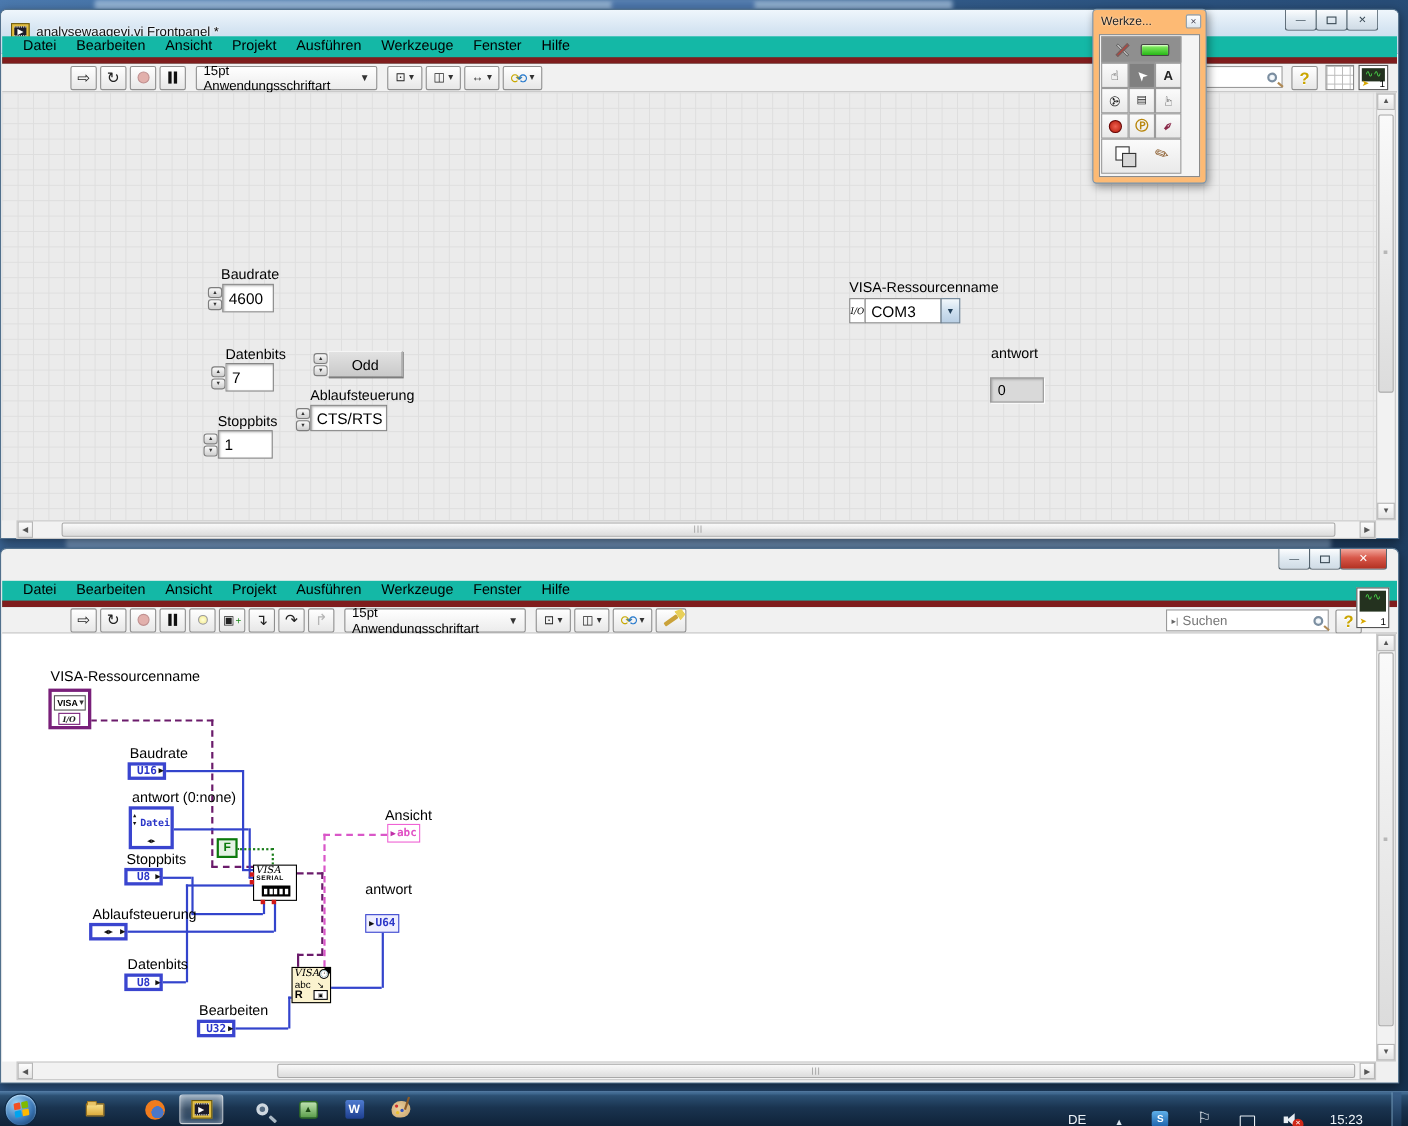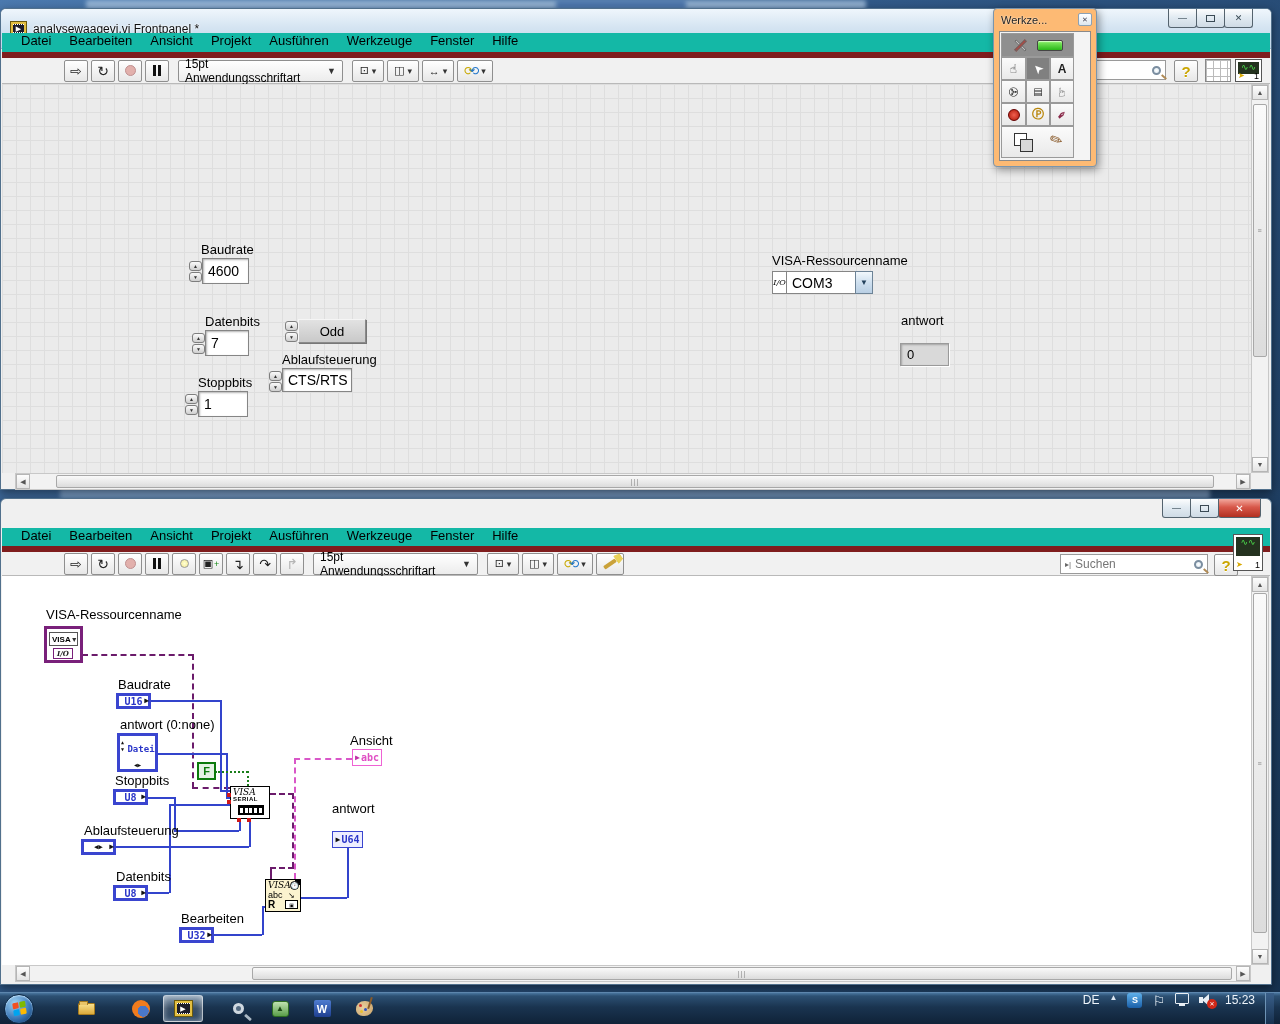--- a/index.html
+++ b/index.html
@@ -100,21 +100,21 @@
 .folder{width:17px;height:12px;background:linear-gradient(#f8e08c,#dcab3c);border:1px solid #a87c1e;border-radius:1px;position:relative}
 .folder:before{content:"";position:absolute;left:0;top:-3px;width:7px;height:3px;background:#e8c468;border:1px solid #a87c1e;border-bottom:none;border-radius:1px 1px 0 0}
 .ffx{width:18px;height:18px;border-radius:50%;background:radial-gradient(circle at 62% 62%,#4a77c8 0 34%,#f07c1e 36% 78%,#c85a10 100%)}
 .magbig{width:11px;height:11px;border:3px solid #cfd8e0;border-radius:50%;position:relative;background:rgba(220,235,250,.3)}
 .magbig:after{content:"";position:absolute;width:8px;height:3px;background:#aab8c4;transform:rotate(42deg);left:8px;top:10px;border-radius:1px}
 .artsoft{width:17px;height:16px;background:linear-gradient(#bfe2b0,#5a9e4a);border:1px solid #2e6e22;border-radius:3px;display:flex;align-items:center;justify-content:center;font-size:8px;color:#1c4a14;font-weight:bold}
 .wordic{width:17px;height:17px;background:linear-gradient(#4f7cd0,#1e3f90);border-radius:2px;color:#fff;font-weight:bold;font-size:11px;display:flex;align-items:center;justify-content:center}
 .paint{width:17px;height:15px;background:radial-gradient(circle at 40% 45%,#e8cfa0,#c9a268);border-radius:50% 45% 50% 40%;position:relative}
 .paint i{position:absolute;width:3px;height:3px;border-radius:50%}
 .paint:after{content:"";position:absolute;width:2px;height:12px;background:#8a5a28;right:2px;top:-4px;transform:rotate(18deg)}
-.tray{margin-left:auto;display:flex;align-items:flex-start;gap:10px;padding-right:6px;color:#eef4fa;font-size:12px}
+.tray{margin-left:auto;display:flex;align-items:flex-end;gap:26px;padding-right:6px;color:#eef4fa;font-size:12px}
 .sophos{width:15px;height:15px;border-radius:3px;background:linear-gradient(#5fb0ea,#1a5fa8);color:#fff;font-size:9px;font-weight:bold;display:flex;align-items:center;justify-content:center}
 .netic{width:14px;height:11px;border:1px solid #e8eef4;border-radius:1px;position:relative}
 .netic:after{content:"";position:absolute;left:3px;bottom:-3px;width:6px;height:2px;background:#e8eef4}
 .spk{position:relative;width:16px;height:14px}
 .spk .body{position:absolute;left:0;top:4px;width:4px;height:6px;background:#e8eef4}
 .spk .conew{position:absolute;left:3px;top:1px;border-top:6px solid transparent;border-bottom:6px solid transparent;border-right:7px solid #e8eef4}
 .spk .mute{position:absolute;right:-2px;bottom:-2px;width:10px;height:10px;border-radius:50%;background:#d02818;color:#fff;font-size:6px;line-height:10px;text-align:center}
 .showdesk{width:9px;height:32px;border-left:1px solid #6d93b5;background:linear-gradient(180deg,#3a608a,#16304e)}
 .blur{position:absolute;filter:blur(2px);border-radius:2px}
 </style>

